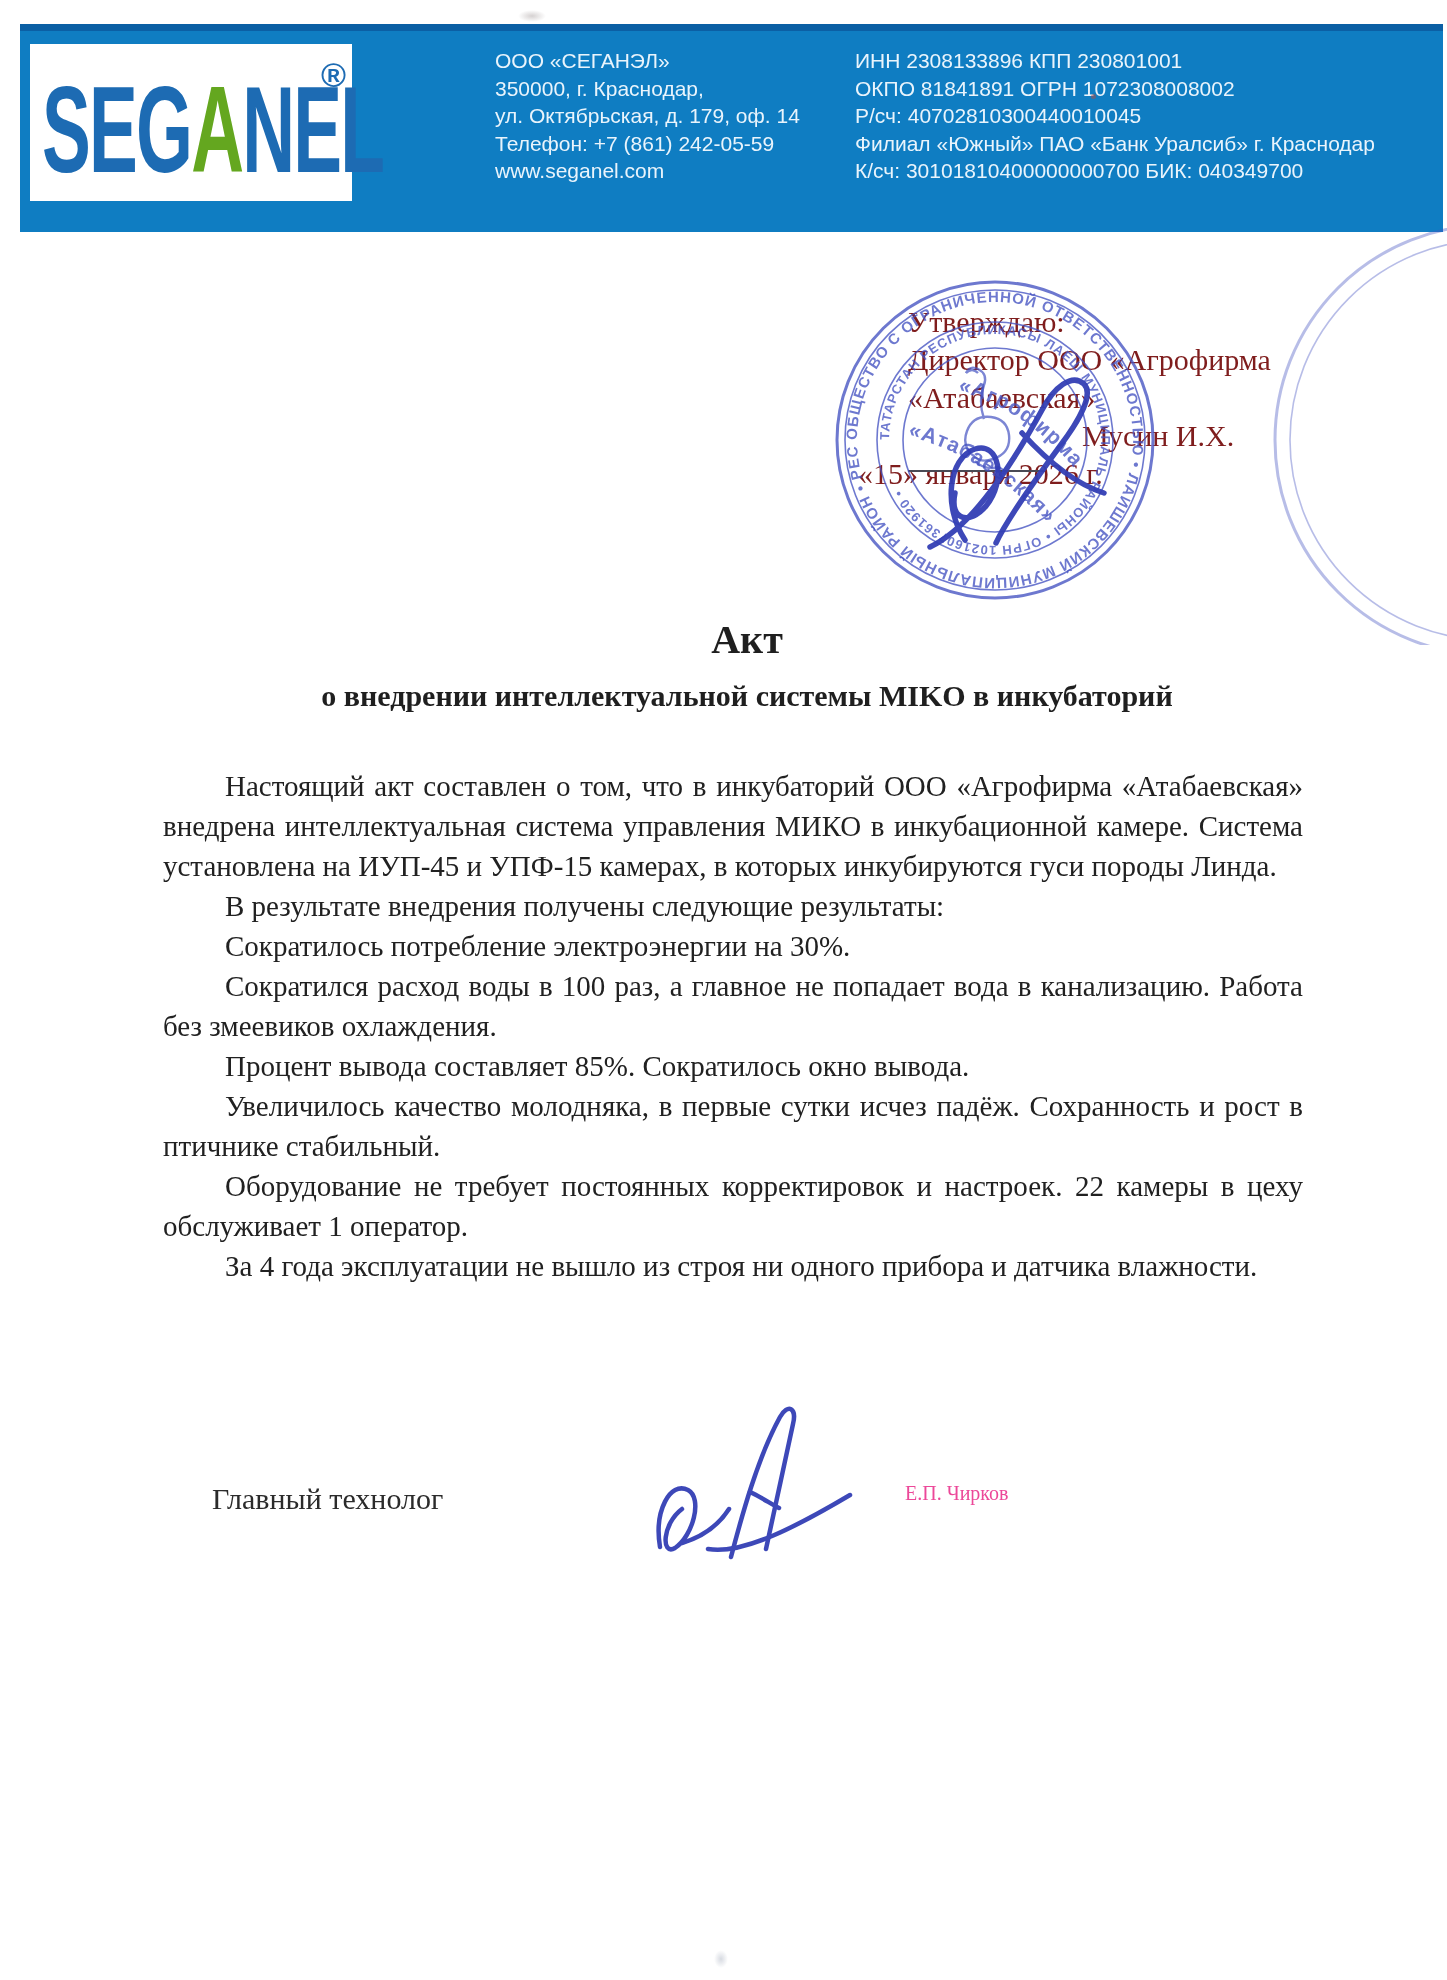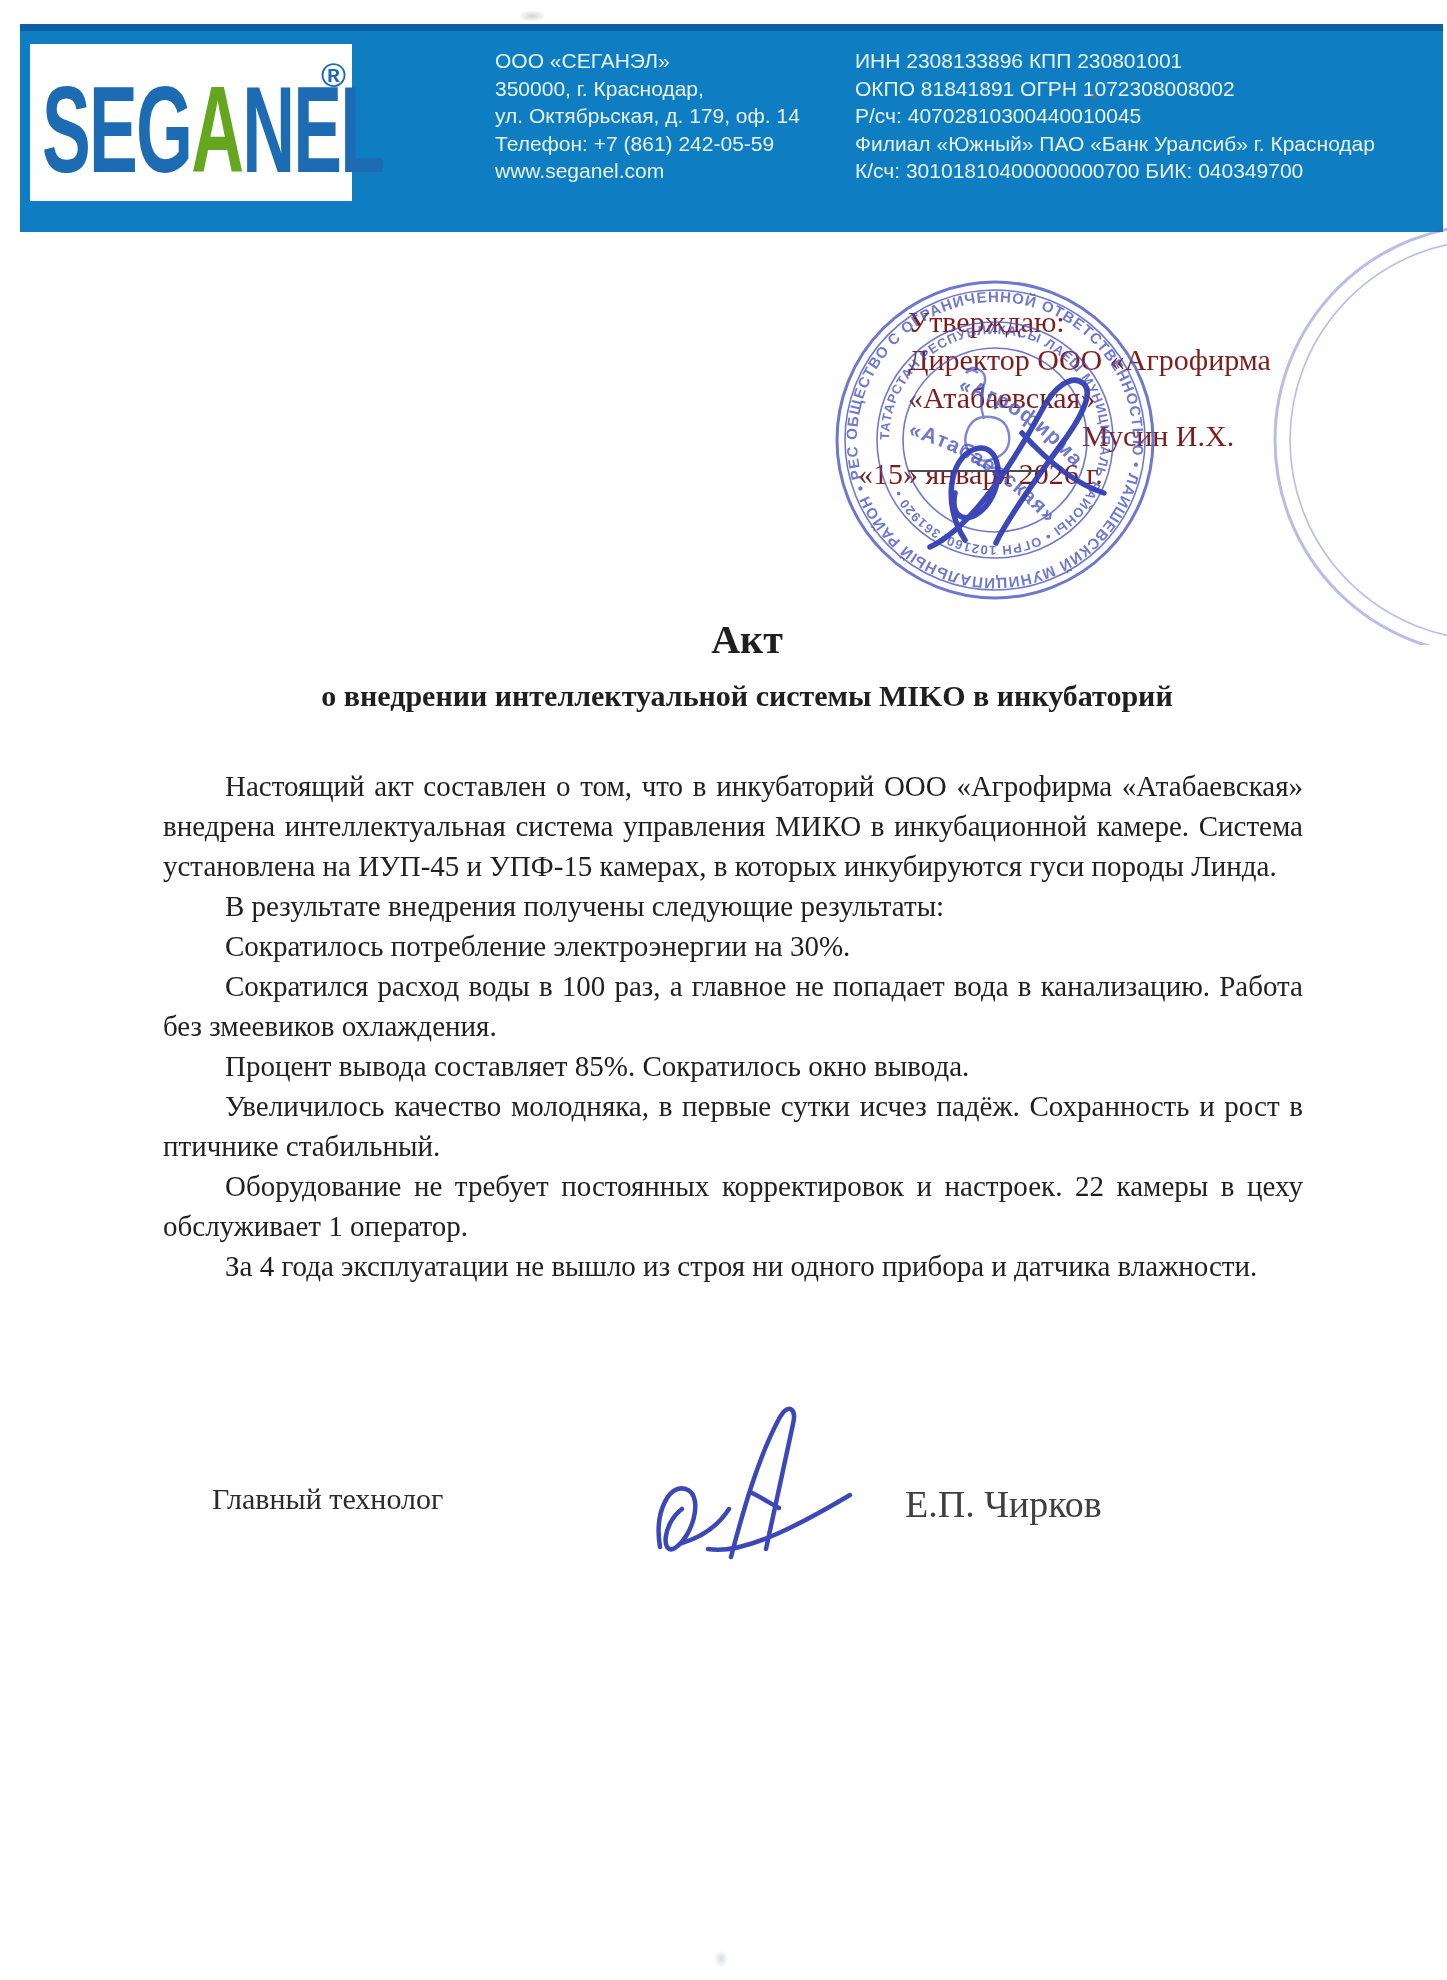--- a/index.html
+++ b/index.html
@@ -49,21 +49,21 @@
   .title-block{position:absolute;left:177px;top:616px;width:1140px;text-align:center;}
   .title-main{font-size:40px;font-weight:bold;color:#1f1f1f;}
   .title-sub{font-size:30px;font-weight:bold;color:#1f1f1f;margin-top:16px;}
   .body-text{
     position:absolute;left:163px;top:766px;width:1140px;
     font-size:29px;line-height:40px;text-align:justify;color:#212121;
   }
   .body-text p{margin:0;text-indent:62px;}
   
   .signoff-position{position:absolute;left:212px;top:1482px;font-size:30px;color:#2b2b2b;white-space:nowrap;}
-  .signoff-name{position:absolute;left:905px;top:1482px;font-size:38px;color:#404040;white-space:nowrap;}
+  .signoff-name{position:absolute;left:905px;top:1482px;font-size:20px;color:#ec4899;white-space:nowrap;}
   .signoff-svg{position:absolute;left:600px;top:1395px;width:300px;height:195px;}
   
   .smudge-top{position:absolute;left:518px;top:10px;width:28px;height:12px;
     background:radial-gradient(rgba(150,140,140,.4),transparent 70%);}
   .dot-red{position:absolute;left:1091px;top:94px;width:5px;height:5px;border-radius:50%;
     background:#a4504f;opacity:.55;}
   .smudge-bottom{position:absolute;left:714px;top:1950px;width:14px;height:18px;
     background:radial-gradient(rgba(140,150,170,.35),transparent 70%);}
 </style>
 </head>

